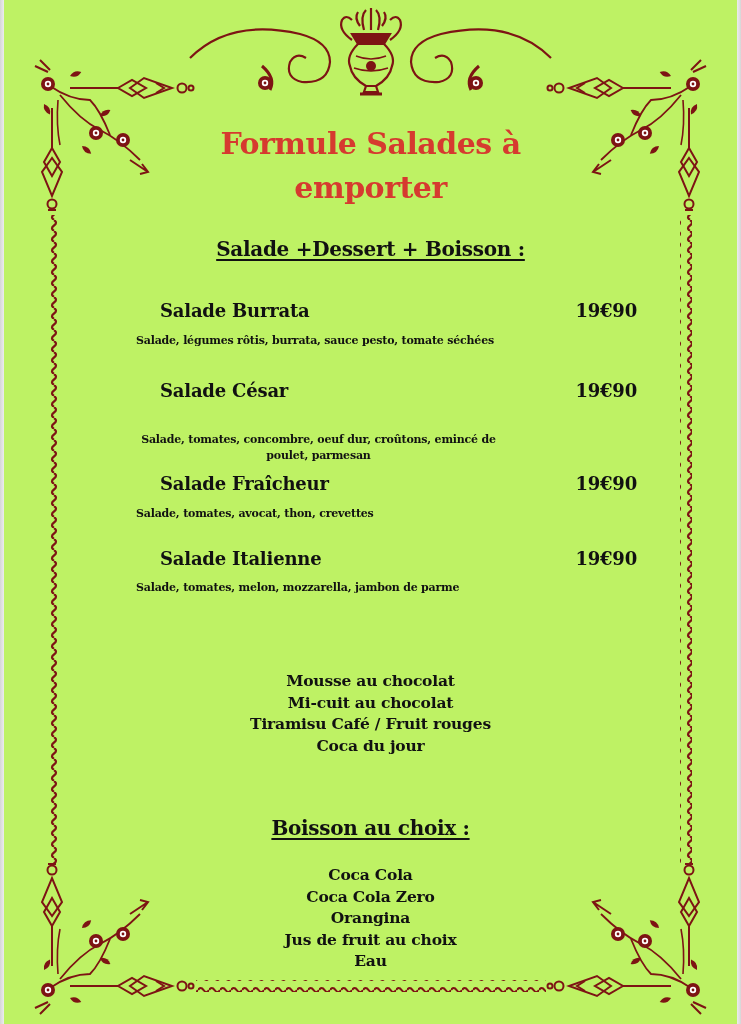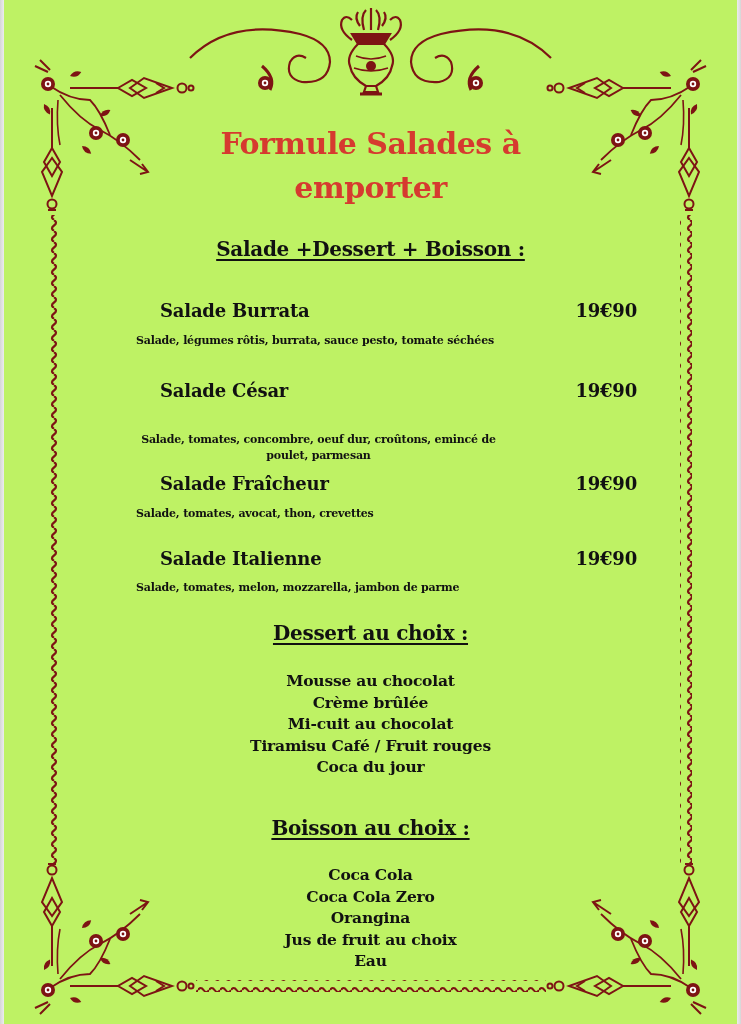--- a/index.html
+++ b/index.html
@@ -233,24 +233,22 @@
 
     <div class="item-name" style="top:473px;">Salade Fraîcheur</div>
     <div class="item-price" style="top:473px;">19€90</div>
     <div class="item-desc" style="top:506px;">Salade, tomates, avocat, thon, crevettes</div>
 
     <div class="item-name" style="top:548px;">Salade Italienne</div>
     <div class="item-price" style="top:548px;">19€90</div>
     <div class="item-desc" style="top:580px;">Salade, tomates, melon, mozzarella, jambon de parme</div>
   </div>
 
-  <div class="section-heading" style="top:621px;">Dessert au choix :</div>
   <div class="choice-list" style="top:670px;">
     <div>Mousse au chocolat</div>
-    <div>Crème brûlée</div>
     <div>Mi-cuit au chocolat</div>
     <div>Tiramisu Café / Fruit rouges</div>
     <div>Coca du jour</div>
   </div>
 
   <div class="section-heading" style="top:816px;">Boisson au choix :</div>
   <div class="choice-list" style="top:864px;">
     <div>Coca Cola</div>
     <div>Coca Cola Zero</div>
     <div>Orangina</div>

